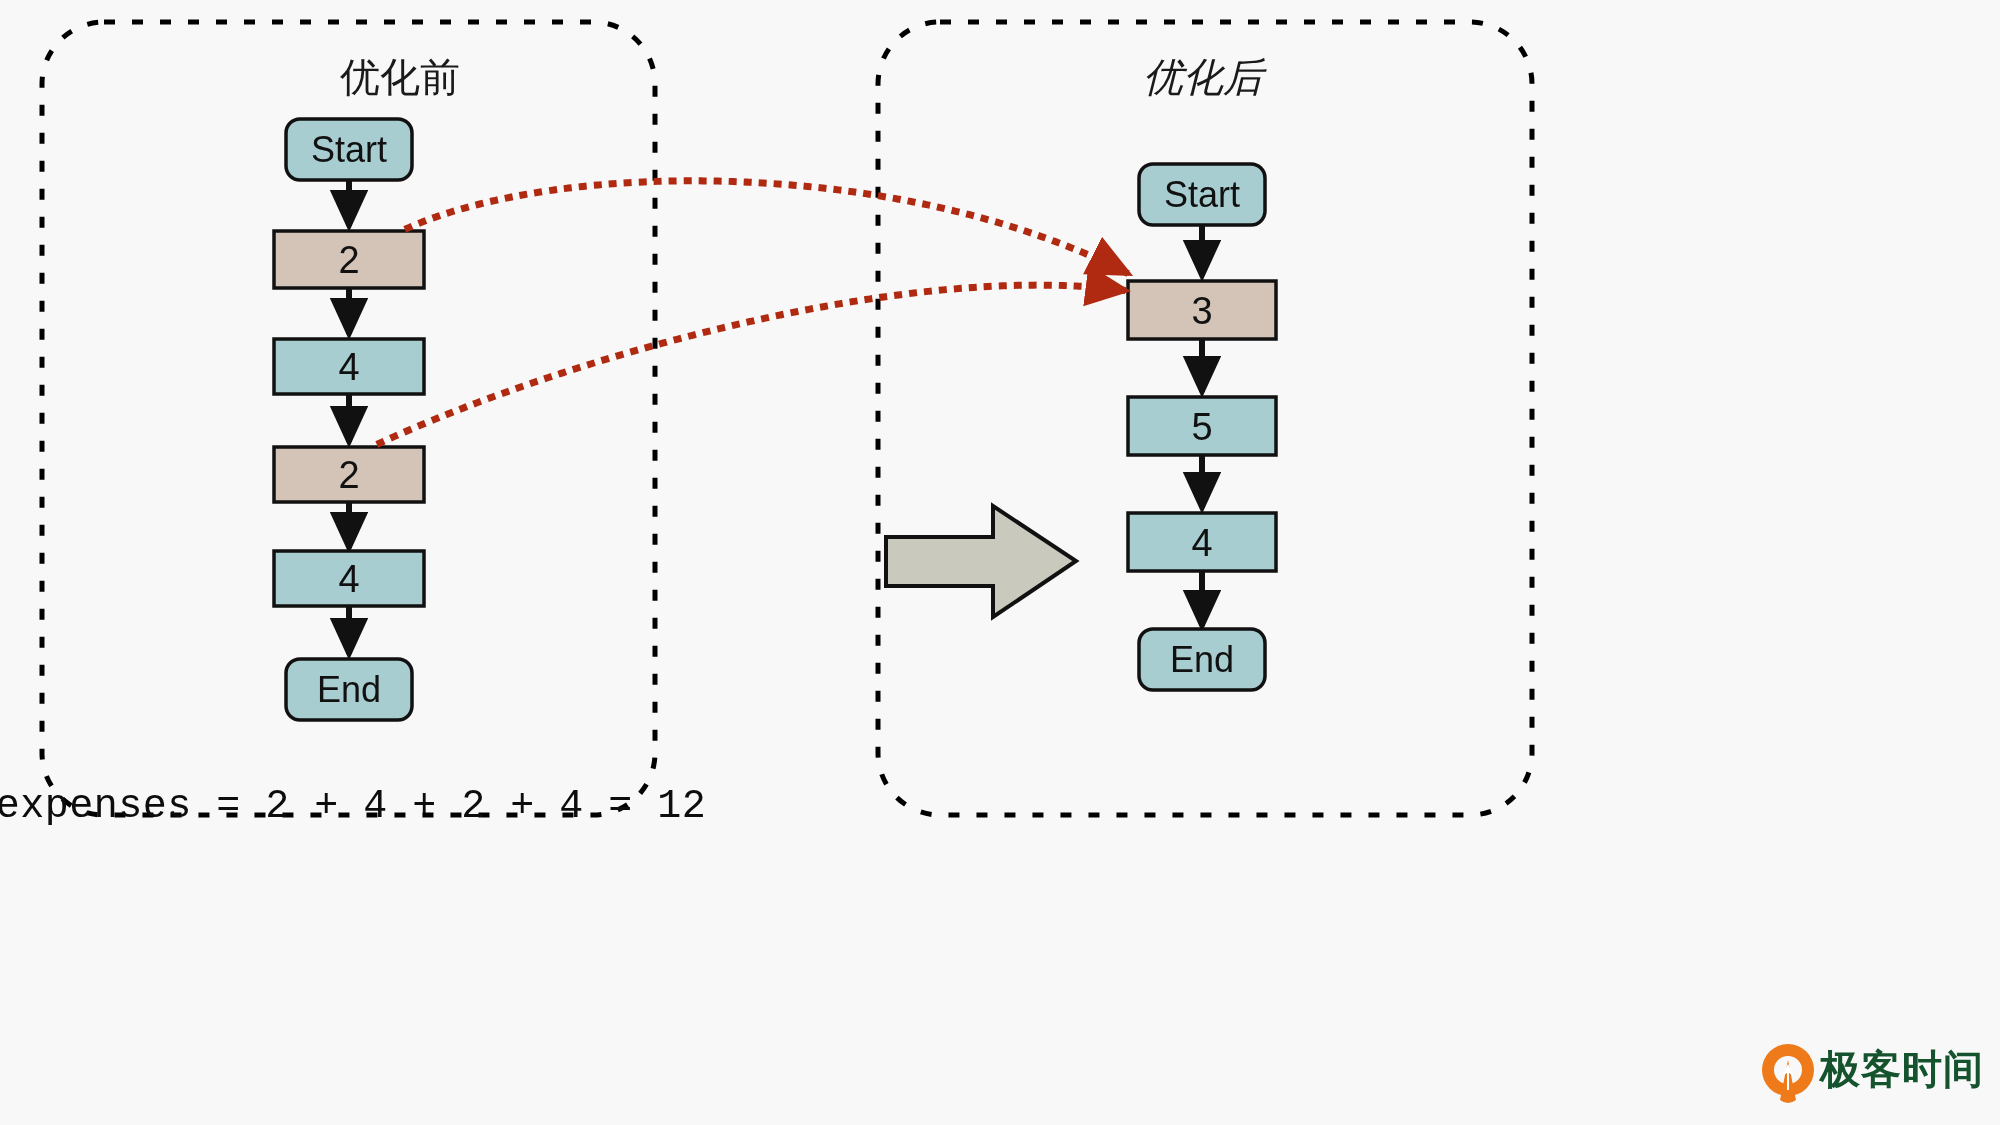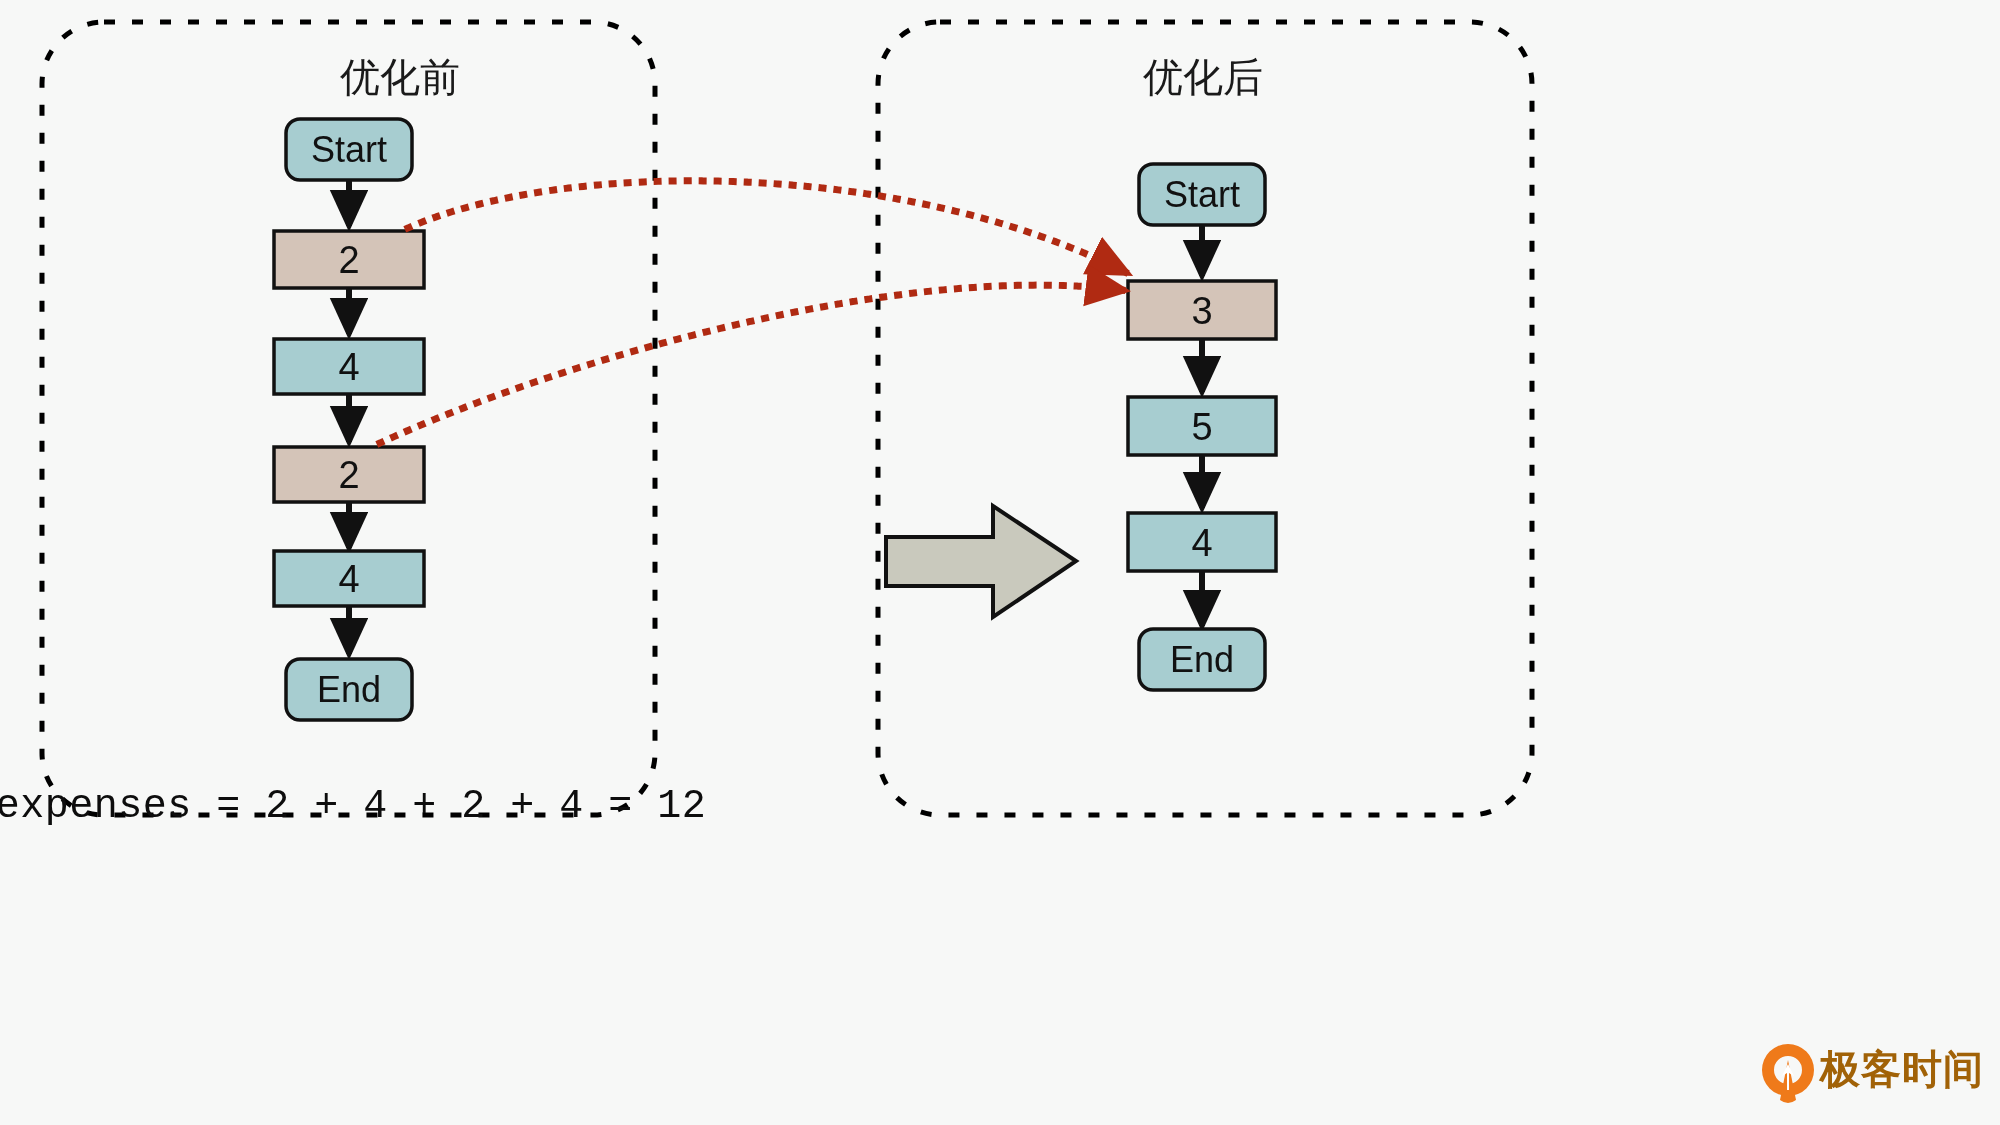--- a/index.html
+++ b/index.html
@@ -45,21 +45,21 @@
   
   #watermark{
     position:absolute;
     left:1752px;top:1040px;
     display:flex;align-items:center;gap:10px;
   }
   #wm-text{
     font-family:"DejaVu Sans", sans-serif;
     font-size:40px;
     font-weight:700;
-    color:#a16207;
+    color:#14532d;
     letter-spacing:1px;
     line-height:1;
   }
 </style>
 </head>
 <body>
 
 <div id="stage">
 
   <svg id="canvas" viewBox="0 0 2000 1125">
@@ -115,21 +115,21 @@
 
     <g transform="translate(1760,1042)">
       <path d="M 28,2 A 26,26 0 1 0 28,54 A 26,26 0 1 0 28,2 Z
                M 28,14 A 14,14 0 1 1 28,42 A 14,14 0 1 1 28,14 Z" fill="#ef7a1a" fill-rule="evenodd"></path>
       <path d="M 20,58 L 28,18 L 36,58 Q 28,64 20,58 Z" fill="#ef7a1a"></path>
       <path d="M 22,34 L 28,22 L 34,34 L 29,31 L 29,48 L 27,48 L 27,31 Z" fill="#ffffff"></path>
     </g>
   </svg>
 
   <div class="panel-title" style="left:400px;top:50px;">优化前</div>
-  <div class="panel-title" style="left:1203px;top:50px;">优化后</div>
+  <div class="panel-title" style="left:1203px;top:50px;font-style:italic;">优化后</div>
 
   <div class="node-label term" style="left:349px;top:150px;">Start</div>
   <div class="node-label num" style="left:349px;top:260px;">2</div>
   <div class="node-label num" style="left:349px;top:367px;">4</div>
   <div class="node-label num" style="left:349px;top:475px;">2</div>
   <div class="node-label num" style="left:349px;top:579px;">4</div>
   <div class="node-label term" style="left:349px;top:690px;">End</div>
 
   <div class="node-label term" style="left:1202px;top:195px;">Start</div>
   <div class="node-label num" style="left:1202px;top:311px;">3</div>

